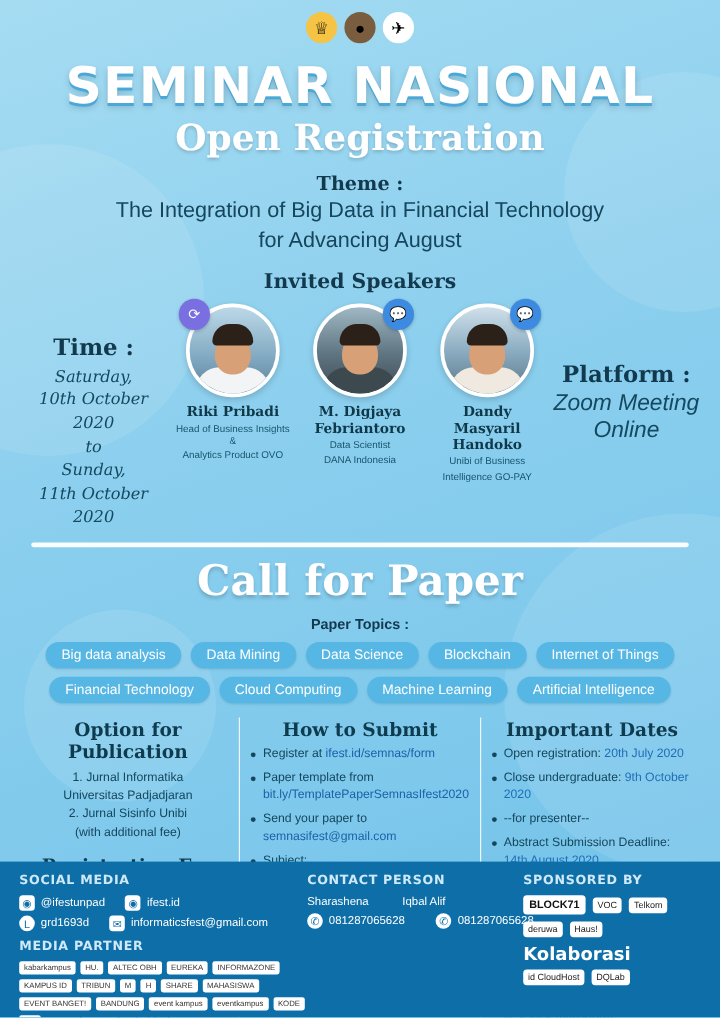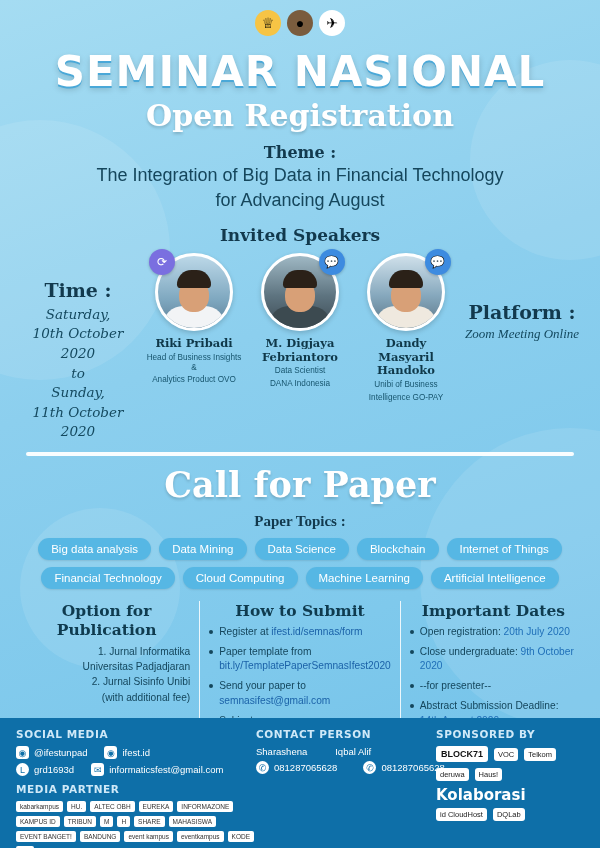--- a/index.html
+++ b/index.html
@@ -83,21 +83,21 @@
   }
   .time-block .t {
     font-family: "DejaVu Serif", serif; font-style: italic; font-size: 13.5px;
     color: #14495f; line-height: 1.45; margin-top: 4px;
   }
   .platform-block { width: 128px; text-align: center; padding-top: 32px; }
   .platform-block .h {
     font-family: "DejaVu Serif", serif; font-weight: 700; font-size: 19px; color: #12394d; margin-top: 16px;
   }
   .platform-block .t {
-    font-family: Liberation Serif, serif; font-style: italic; font-size: 13px;
+    font-family: Liberation Sans, sans-serif; font-style: italic; font-size: 19px;
     color: #14495f; margin-top: 3px;
   }
   .speakers { display: flex; gap: 10px; }
   .speaker { width: 96px; text-align: center; position: relative; }
   .ph-wrap { position: relative; width: 78px; height: 78px; margin: 0 auto; }
   .photo {
     width: 78px; height: 78px; border-radius: 50%;
     border: 3px solid #ffffff;
     box-shadow: 0 2px 5px rgba(0,0,0,0.18);
     overflow: hidden; position: relative;
@@ -147,21 +147,21 @@
 
   
   .cfp {
     position: relative; z-index: 3; text-align: center; margin-top: 8px;
   }
   .cfp-title {
     font-family: "DejaVu Serif", serif; font-weight: 700; font-size: 35px;
     color: #ffffff; text-shadow: 0 2px 3px rgba(0,0,0,0.18);
   }
   .topics-label {
-    font-family: Liberation Serif, serif; font-weight: 700; font-size: 15px;
+    font-family: Liberation Sans, sans-serif; font-weight: 700; font-size: 12px;
     color: #12394d; margin-top: 8px;
   }
   .chips {
     display: flex; flex-wrap: wrap; justify-content: center; gap: 7px 8px;
     padding: 8px 26px 0;
   }
   .chip {
     background: #56b7e4; color: #ffffff; border-radius: 14px;
     padding: 5px 13px; font-size: 11.5px; white-space: nowrap;
     box-shadow: 0 1px 2px rgba(0,0,0,0.10);
@@ -171,21 +171,21 @@
   .cols {
     position: relative; z-index: 3;
     display: flex; margin-top: 12px; padding: 0 14px;
   }
   .col { flex: 1; padding: 0 9px; }
   .col + .col { border-left: 1.5px solid rgba(255,255,255,0.85); }
   .col-h {
     font-family: "DejaVu Serif", serif; font-weight: 700;
     font-size: 15.5px; color: #0f3b4f; text-align: center; margin-bottom: 5px;
   }
-  .small-c { font-size: 10.2px; color: #14465c; line-height: 1.5; text-align: right; }
+  .small-c { font-size: 10.2px; color: #14465c; line-height: 1.5; text-align: center; }
   ul.bul { list-style: none; }
   ul.bul li {
     position: relative; padding-left: 10px; font-size: 10.2px;
     color: #14465c; line-height: 1.45; margin-bottom: 5px;
   }
   ul.bul li::before {
     content: ""; position: absolute; left: 0; top: 5px;
     width: 4px; height: 4px; border-radius: 50%; background: #14465c;
   }
   .lnk { color: #1b62a8; }

